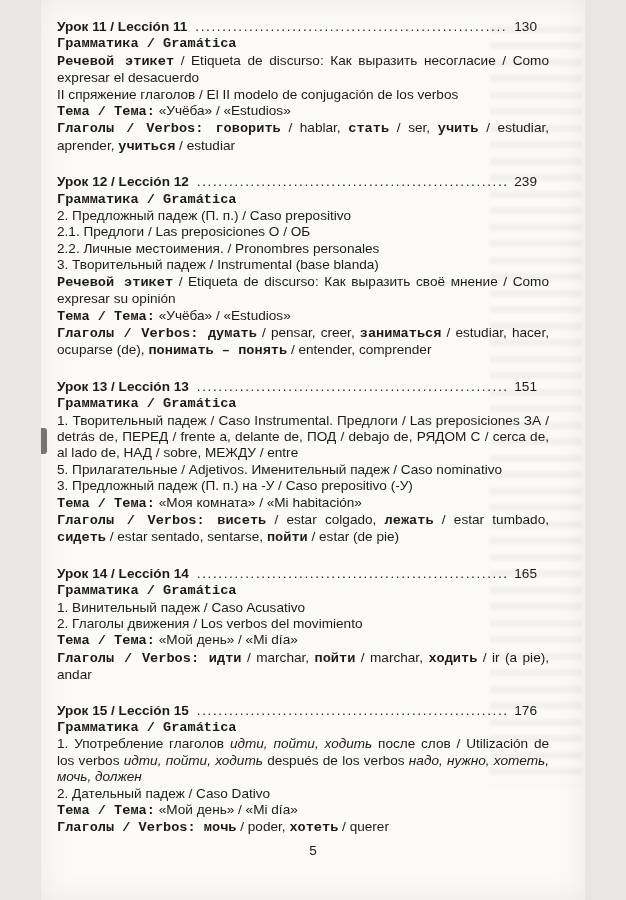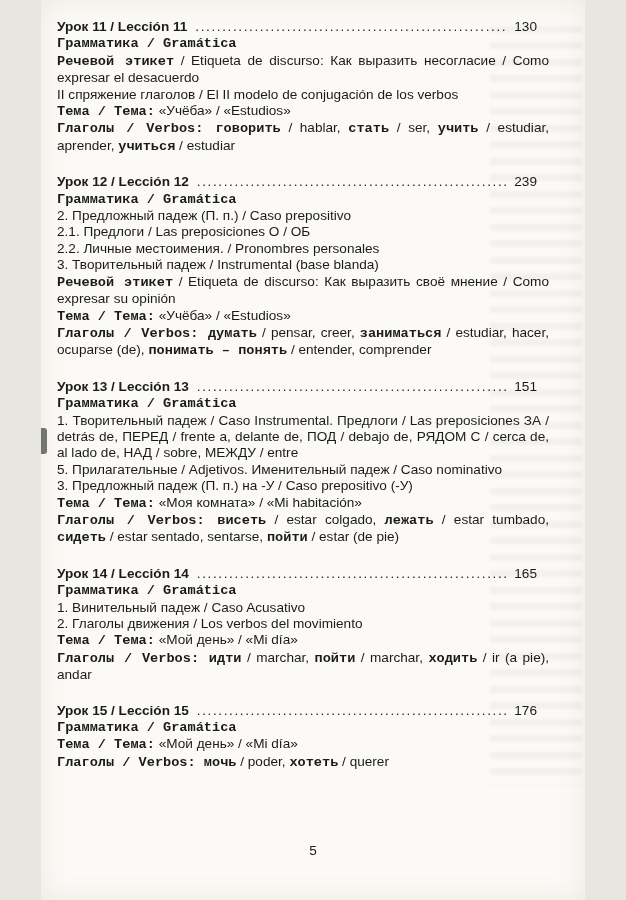--- a/index.html
+++ b/index.html
@@ -168,20 +168,22 @@
   </section>
 
   <section class="toc-entry">
     <div class="title-row">
       <span class="title">Урок 15 / Lección 15</span>
       <span class="dots">................................................................................................................................................................</span>
       <span class="pagenum">176</span>
     </div>
     <div class="lines">
             <div class="line"><span class="b">Грамматика / Gramática</span></div>
+            <div class="line"><span>1. Употребление глаголов </span><span class="i">идти, пойти, ходить</span><span> после слов / Utilización de los verbos </span><span class="i">идти, пойти, ходить</span><span> después de los verbos </span><span class="i">надо, нужно, хотеть, мочь, должен</span></div>
+            <div class="line"><span>2. Дательный падеж / Caso Dativo</span></div>
             <div class="line"><span class="b">Тема / Tема:</span><span> «Мой день» / «Mi día»</span></div>
             <div class="line"><span class="b">Глаголы / Verbos: мочь</span><span> / poder, </span><span class="b">хотеть</span><span> / querer</span></div>
           </div>
   </section>
 </div>
   </main>
 
   <div class="footer">
     <span>5</span>
   </div>

